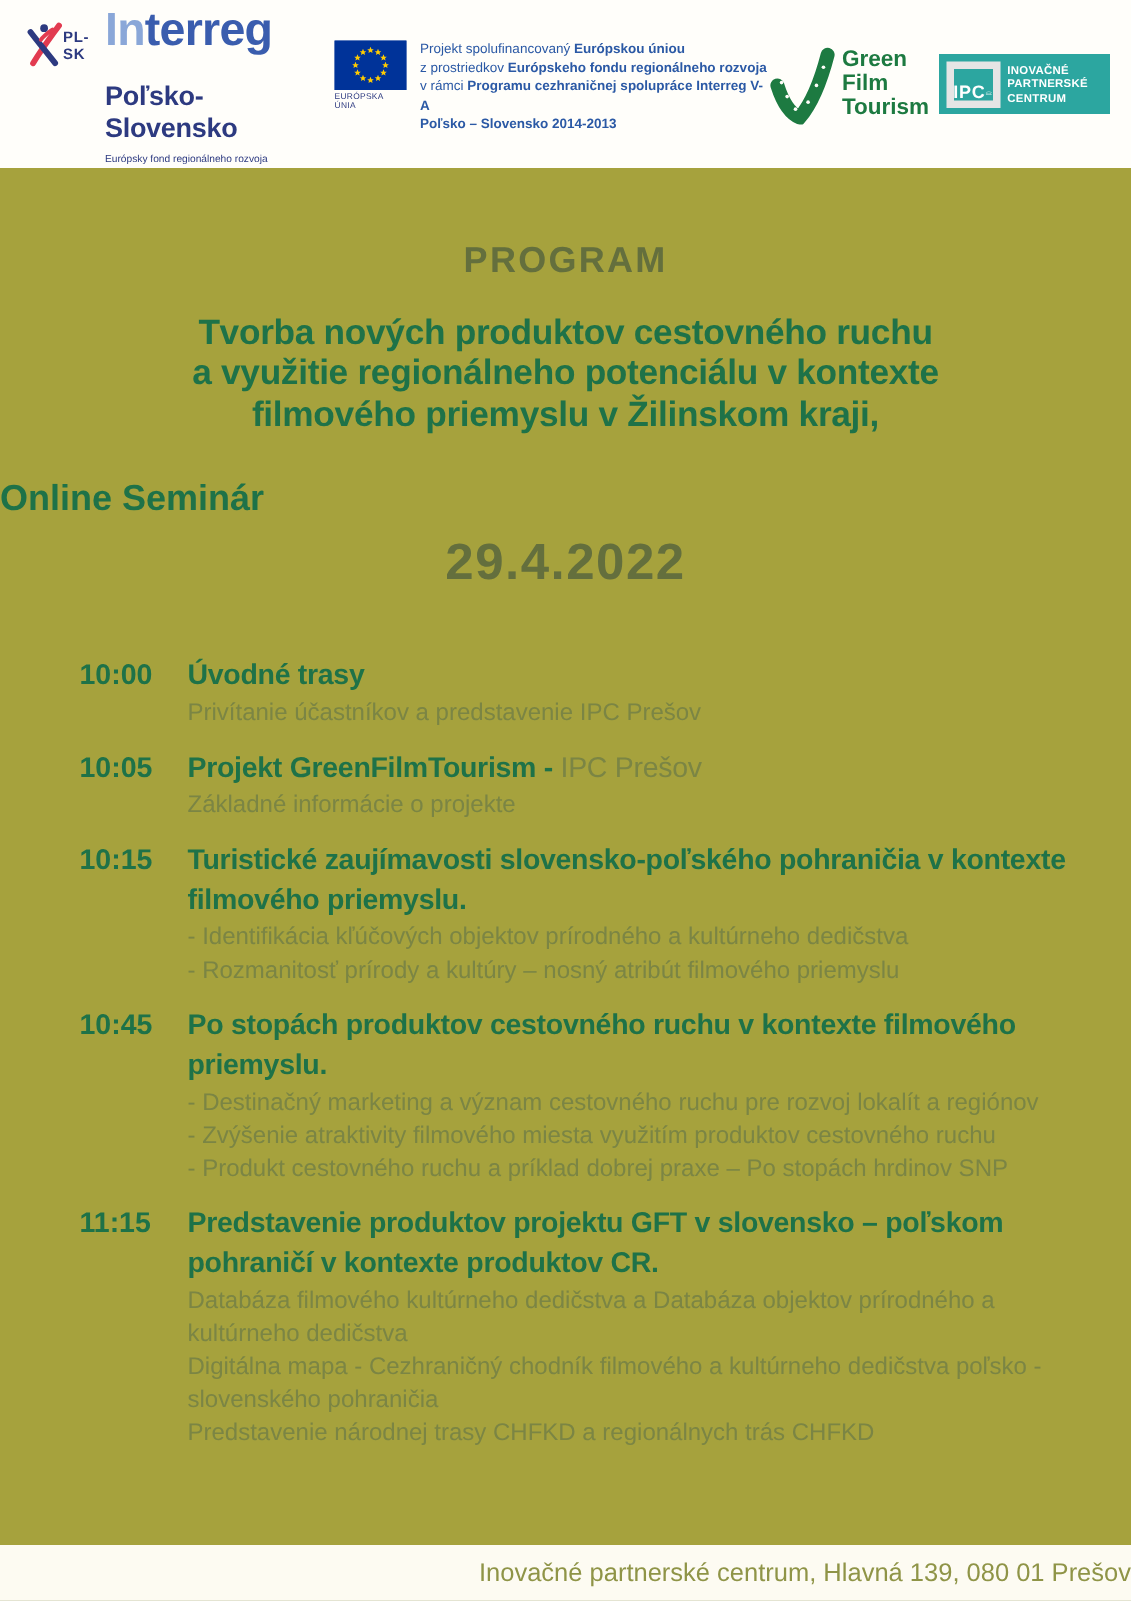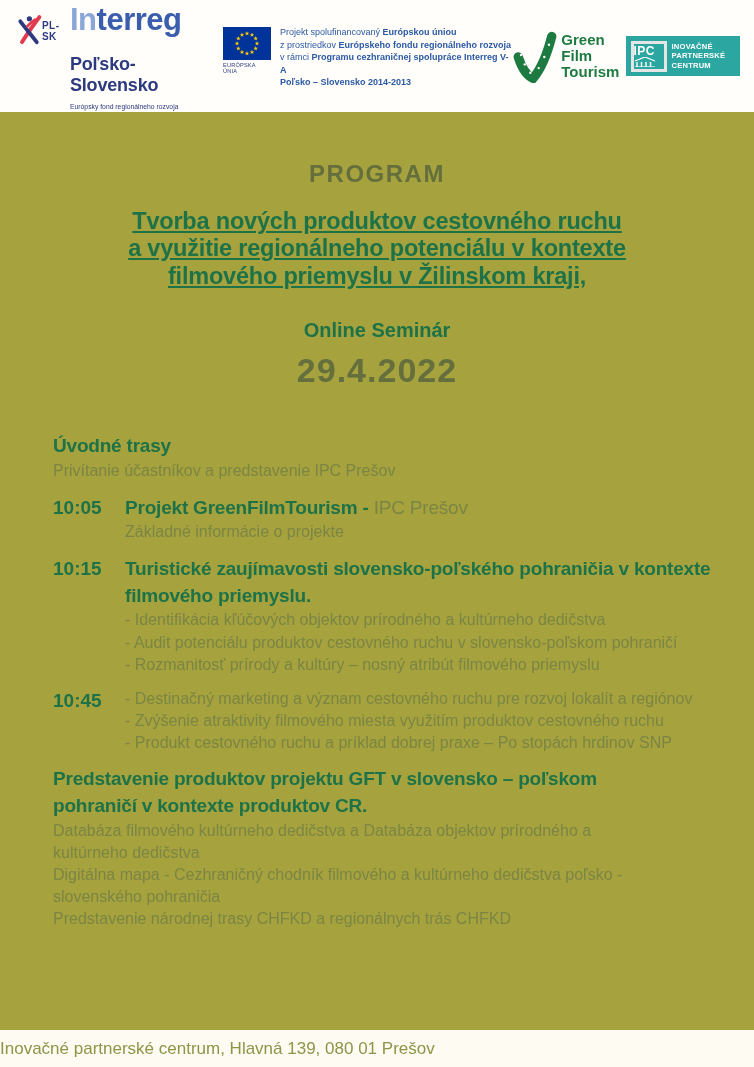--- a/index.html
+++ b/index.html
@@ -29,42 +29,42 @@
   .eu-flag-wrap{display:flex;flex-direction:column;align-items:center;margin-top:4px;}
   .eu-flag{width:48px;height:33px;background:var(--eu-blue);display:block;}
   .eu-flag-cap{font-size:5.6px;color:var(--interreg-navy);margin-top:2px;letter-spacing:.2px;}
   .eu-text{margin-left:9px;font-size:9px;line-height:1.38;color:var(--eu-text);margin-top:3px;}
   .eu-text b{font-weight:bold;}
 
   .gft{display:flex;align-items:center;width:116px;}
   .gft-text{font-size:15px;font-weight:bold;color:var(--gft-green);line-height:1.07;margin-left:4px;}
 
   .ipc{width:118px;height:40px;background:var(--ipc-teal);display:flex;align-items:center;padding:4px 5px;}
-  .ipc-box{width:36px;height:31px;border:3px solid #e5e5e5;display:flex;flex-direction:column;align-items:flex-start;justify-content:center;flex:0 0 auto;}
+  .ipc-box{width:36px;height:31px;border:5px solid #e5e5e5;display:flex;flex-direction:row;align-items:flex-end;justify-content:center;flex:0 0 auto;}
   .ipc-abbr{font-size:12px;font-weight:bold;color:#fff;line-height:1;letter-spacing:.5px;}
   .ipc-text{margin-left:5px;font-size:7.6px;font-weight:bold;color:#fff;line-height:1.25;letter-spacing:.2px;}
 
   
   .olive{background:var(--olive);flex:1 1 auto;display:flex;flex-direction:column;}
   .kicker{margin-top:48px;text-align:center;font-size:24px;font-weight:600;letter-spacing:1.5px;color:var(--kicker);}
-  .title{margin-top:20px;text-align:center;font-size:23.5px;font-weight:bold;line-height:1.17;color:var(--green);letter-spacing:-.2px;text-decoration:underline;}
-  .subtitle{margin-top:29px;text-align:center;font-size:20px;font-weight:bold;color:var(--green);}
+  .title{margin-top:20px;text-align:center;font-size:23.5px;font-weight:bold;line-height:1.17;color:var(--green);letter-spacing:-.2px;}
+  .subtitle{margin-top:29px;font-size:24px;font-weight:bold;color:var(--green);}
   .date{margin-top:9px;text-align:center;font-size:34px;font-weight:600;letter-spacing:1px;color:var(--kicker);}
 
   .schedule{margin-top:43px;padding-left:53px;padding-right:34px;}
   .sched-item{display:flex;margin-bottom:12px;}
   .sched-time{width:72px;flex:0 0 auto;font-size:19px;font-weight:bold;color:var(--green);line-height:1.42;}
   .sched-body{flex:1 1 auto;max-width:592px;}
   .sched-title{font-size:19px;font-weight:bold;color:var(--green);line-height:1.42;letter-spacing:-.2px;}
   .sched-title .title-suffix{color:var(--muted);font-weight:400;}
   .sub-line{font-size:16px;color:var(--muted);line-height:1.38;}
   .sub-line.dash{padding-left:11px;text-indent:-11px;}
 
   
-  .footer{height:37px;background:var(--footer-bg);display:flex;align-items:center;justify-content:flex-start;flex:0 0 auto;}
+  .footer{height:37px;background:var(--footer-bg);display:flex;align-items:center;justify-content:flex-end;flex:0 0 auto;}
   .footer-text{font-size:17px;color:var(--footer-text);}
 </style>
 </head>
 <body>
 
 <div class="page">
 
   <div class="header">
 
     <div class="interreg">
@@ -159,20 +159,21 @@
     <div class="title">
       <div>Tvorba nových produktov cestovného ruchu</div>
       <div>a využitie regionálneho potenciálu v kontexte</div>
       <div>filmového priemyslu v Žilinskom kraji,</div>
     </div>
     <div class="subtitle">Online Seminár</div>
     <div class="date">29.4.2022</div>
 
     <div class="schedule">
   <div class="sched-item">
+    <div class="sched-time">10:00</div>
     <div class="sched-body">
       <div class="sched-title"><span>Úvodné trasy</span><span class="title-suffix"></span></div>
       <div>
               <div class="sub-line">Privítanie účastníkov a predstavenie IPC Prešov</div>
             </div>
     </div>
   </div>
 
   <div class="sched-item">
     <div class="sched-time">10:05</div>
@@ -183,38 +184,39 @@
             </div>
     </div>
   </div>
 
   <div class="sched-item">
     <div class="sched-time">10:15</div>
     <div class="sched-body">
       <div class="sched-title"><span>Turistické zaujímavosti slovensko-poľského pohraničia v kontexte filmového priemyslu.</span><span class="title-suffix"></span></div>
       <div>
               <div class="sub-line dash">- Identifikácia kľúčových objektov prírodného a kultúrneho dedičstva</div>
-              <div class="sub-line dash">- Audit potenciálu produktov cestovného ruchu v slovensko-poľskom pohraničí</div>
               <div class="sub-line dash">- Rozmanitosť prírody a kultúry – nosný atribút filmového priemyslu</div>
             </div>
     </div>
   </div>
 
   <div class="sched-item">
     <div class="sched-time">10:45</div>
     <div class="sched-body">
+      <div class="sched-title"><span>Po stopách produktov cestovného ruchu v kontexte filmového priemyslu.</span><span class="title-suffix"></span></div>
       <div>
               <div class="sub-line dash">- Destinačný marketing a význam cestovného ruchu pre rozvoj lokalít a regiónov</div>
               <div class="sub-line dash">- Zvýšenie atraktivity filmového miesta využitím produktov cestovného ruchu</div>
               <div class="sub-line dash">- Produkt cestovného ruchu a príklad dobrej praxe – Po stopách hrdinov SNP</div>
             </div>
     </div>
   </div>
 
   <div class="sched-item">
+    <div class="sched-time">11:15</div>
     <div class="sched-body">
       <div class="sched-title"><span>Predstavenie produktov projektu GFT v slovensko – poľskom pohraničí v kontexte produktov CR.</span><span class="title-suffix"></span></div>
       <div>
               <div class="sub-line">Databáza filmového kultúrneho dedičstva a Databáza objektov prírodného a kultúrneho dedičstva</div>
               <div class="sub-line">Digitálna mapa - Cezhraničný chodník filmového a kultúrneho dedičstva poľsko - slovenského pohraničia</div>
               <div class="sub-line">Predstavenie národnej trasy CHFKD a regionálnych trás CHFKD</div>
             </div>
     </div>
   </div>
 </div>

